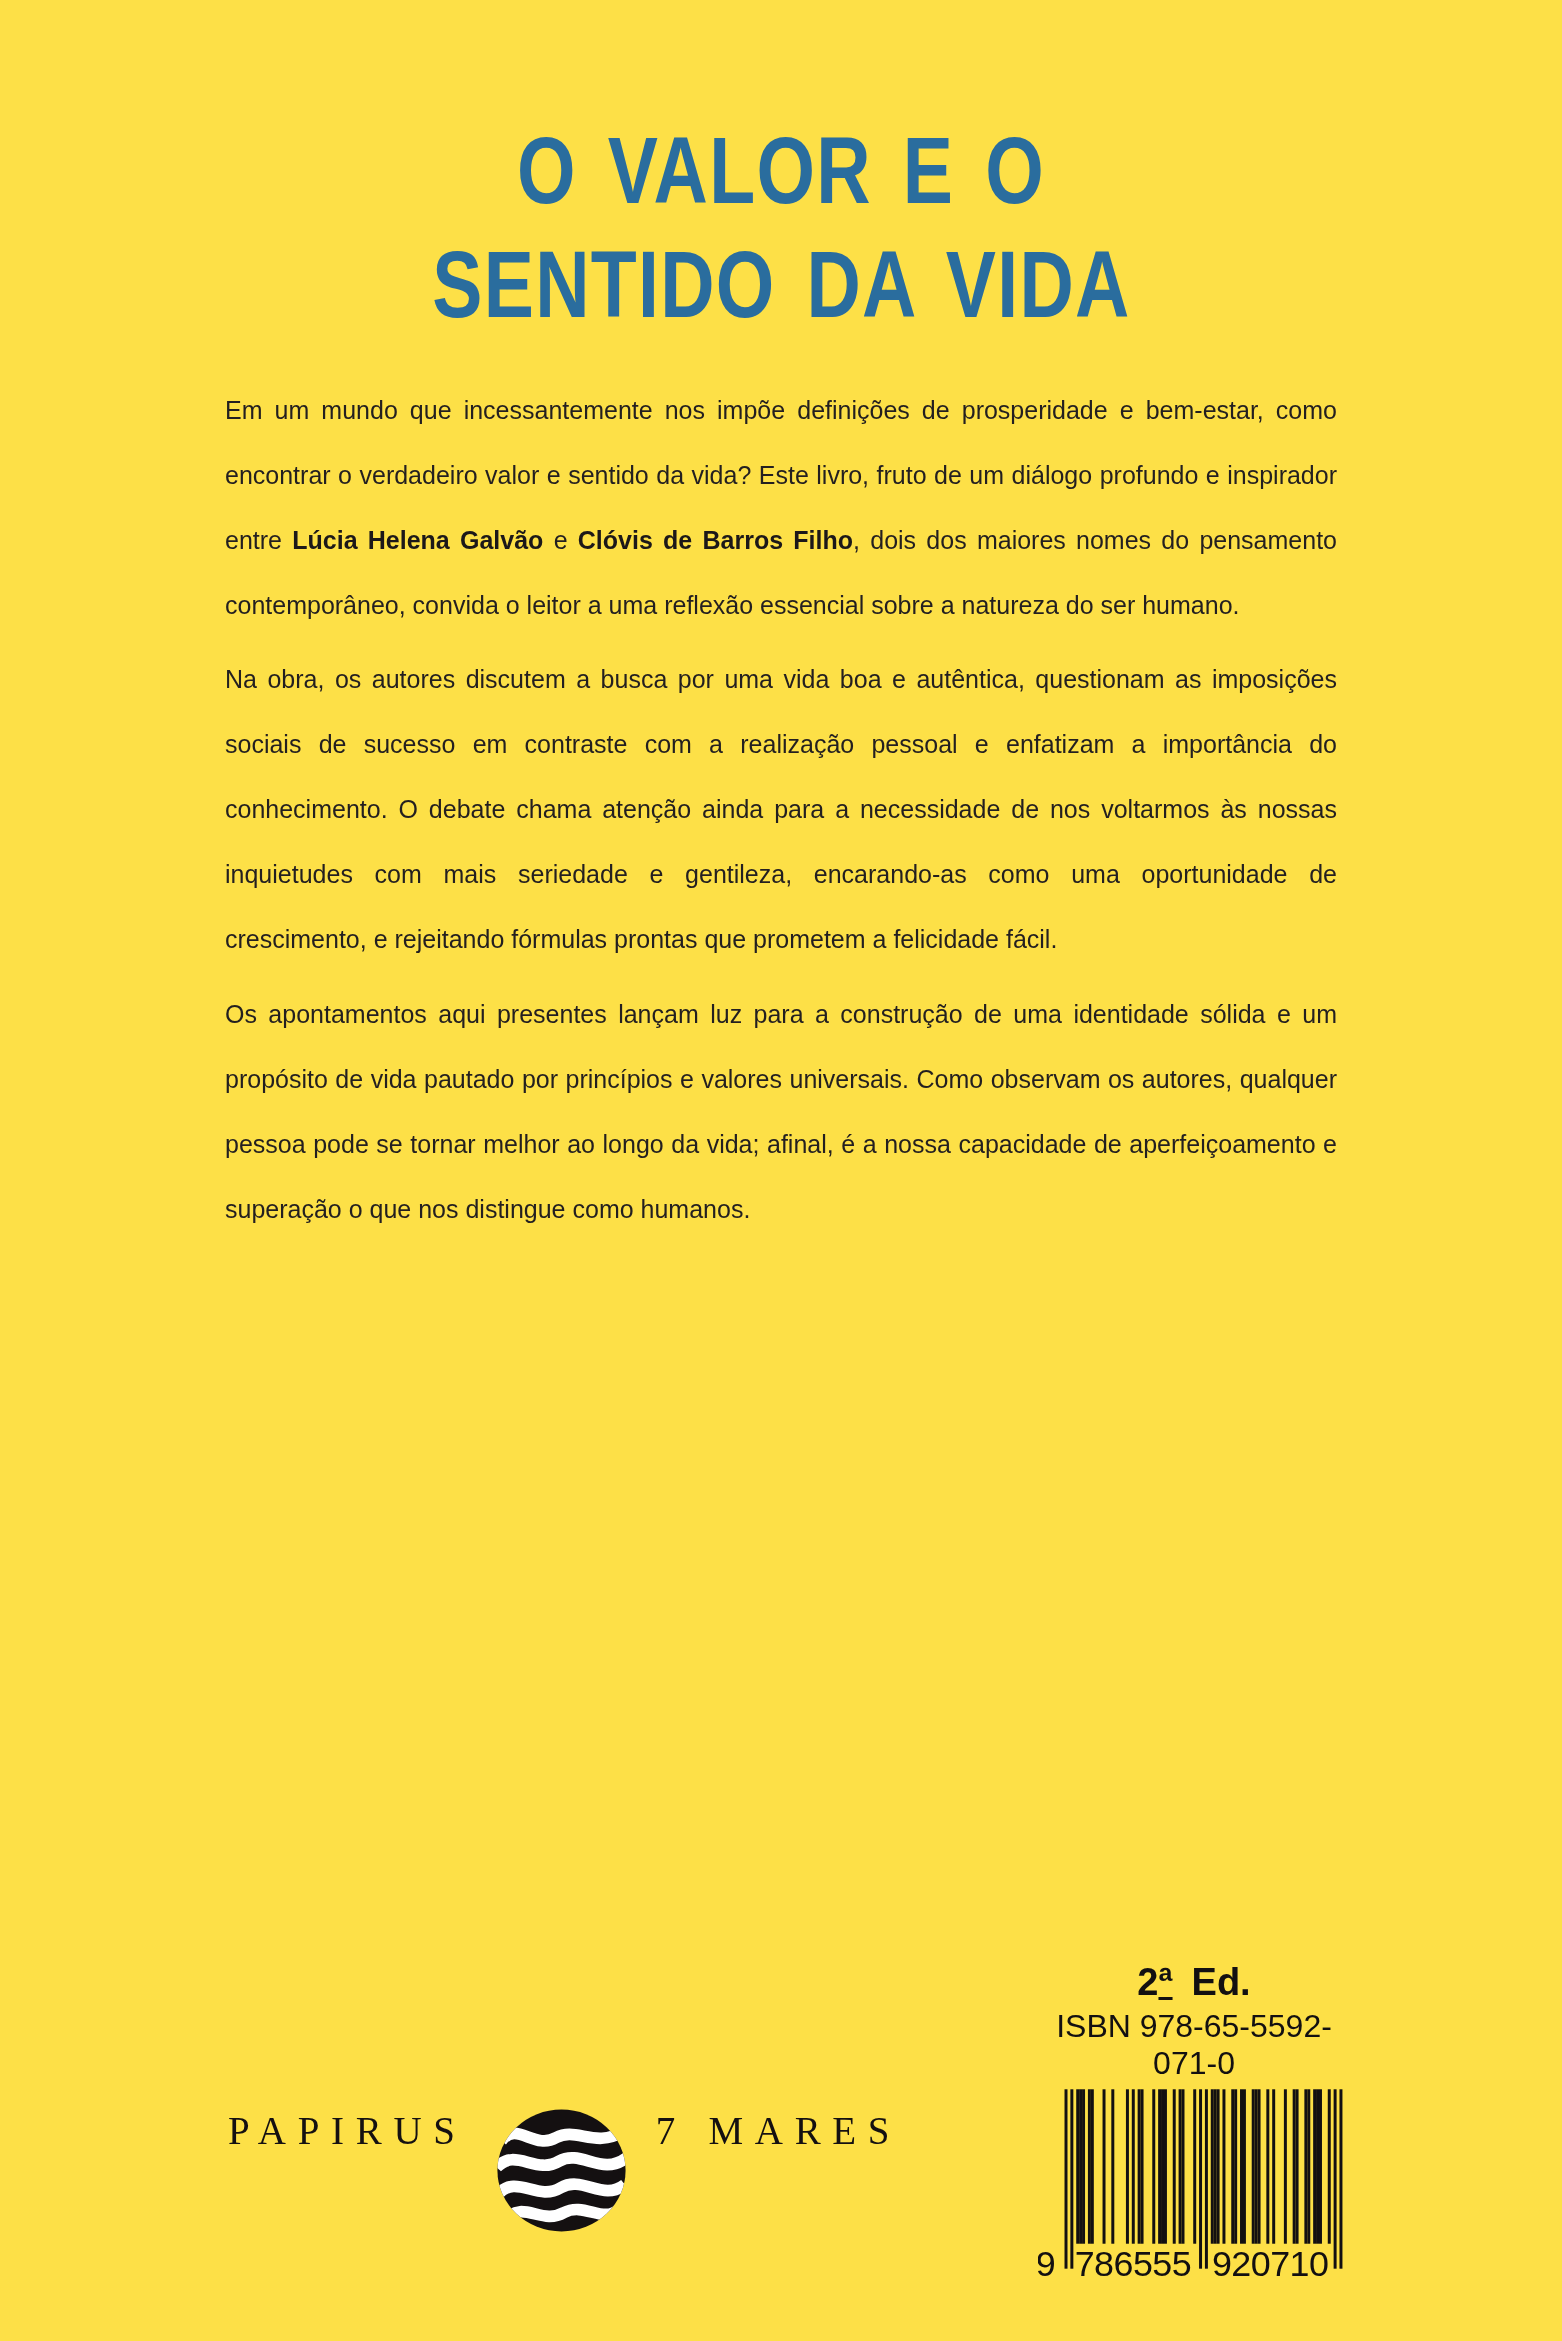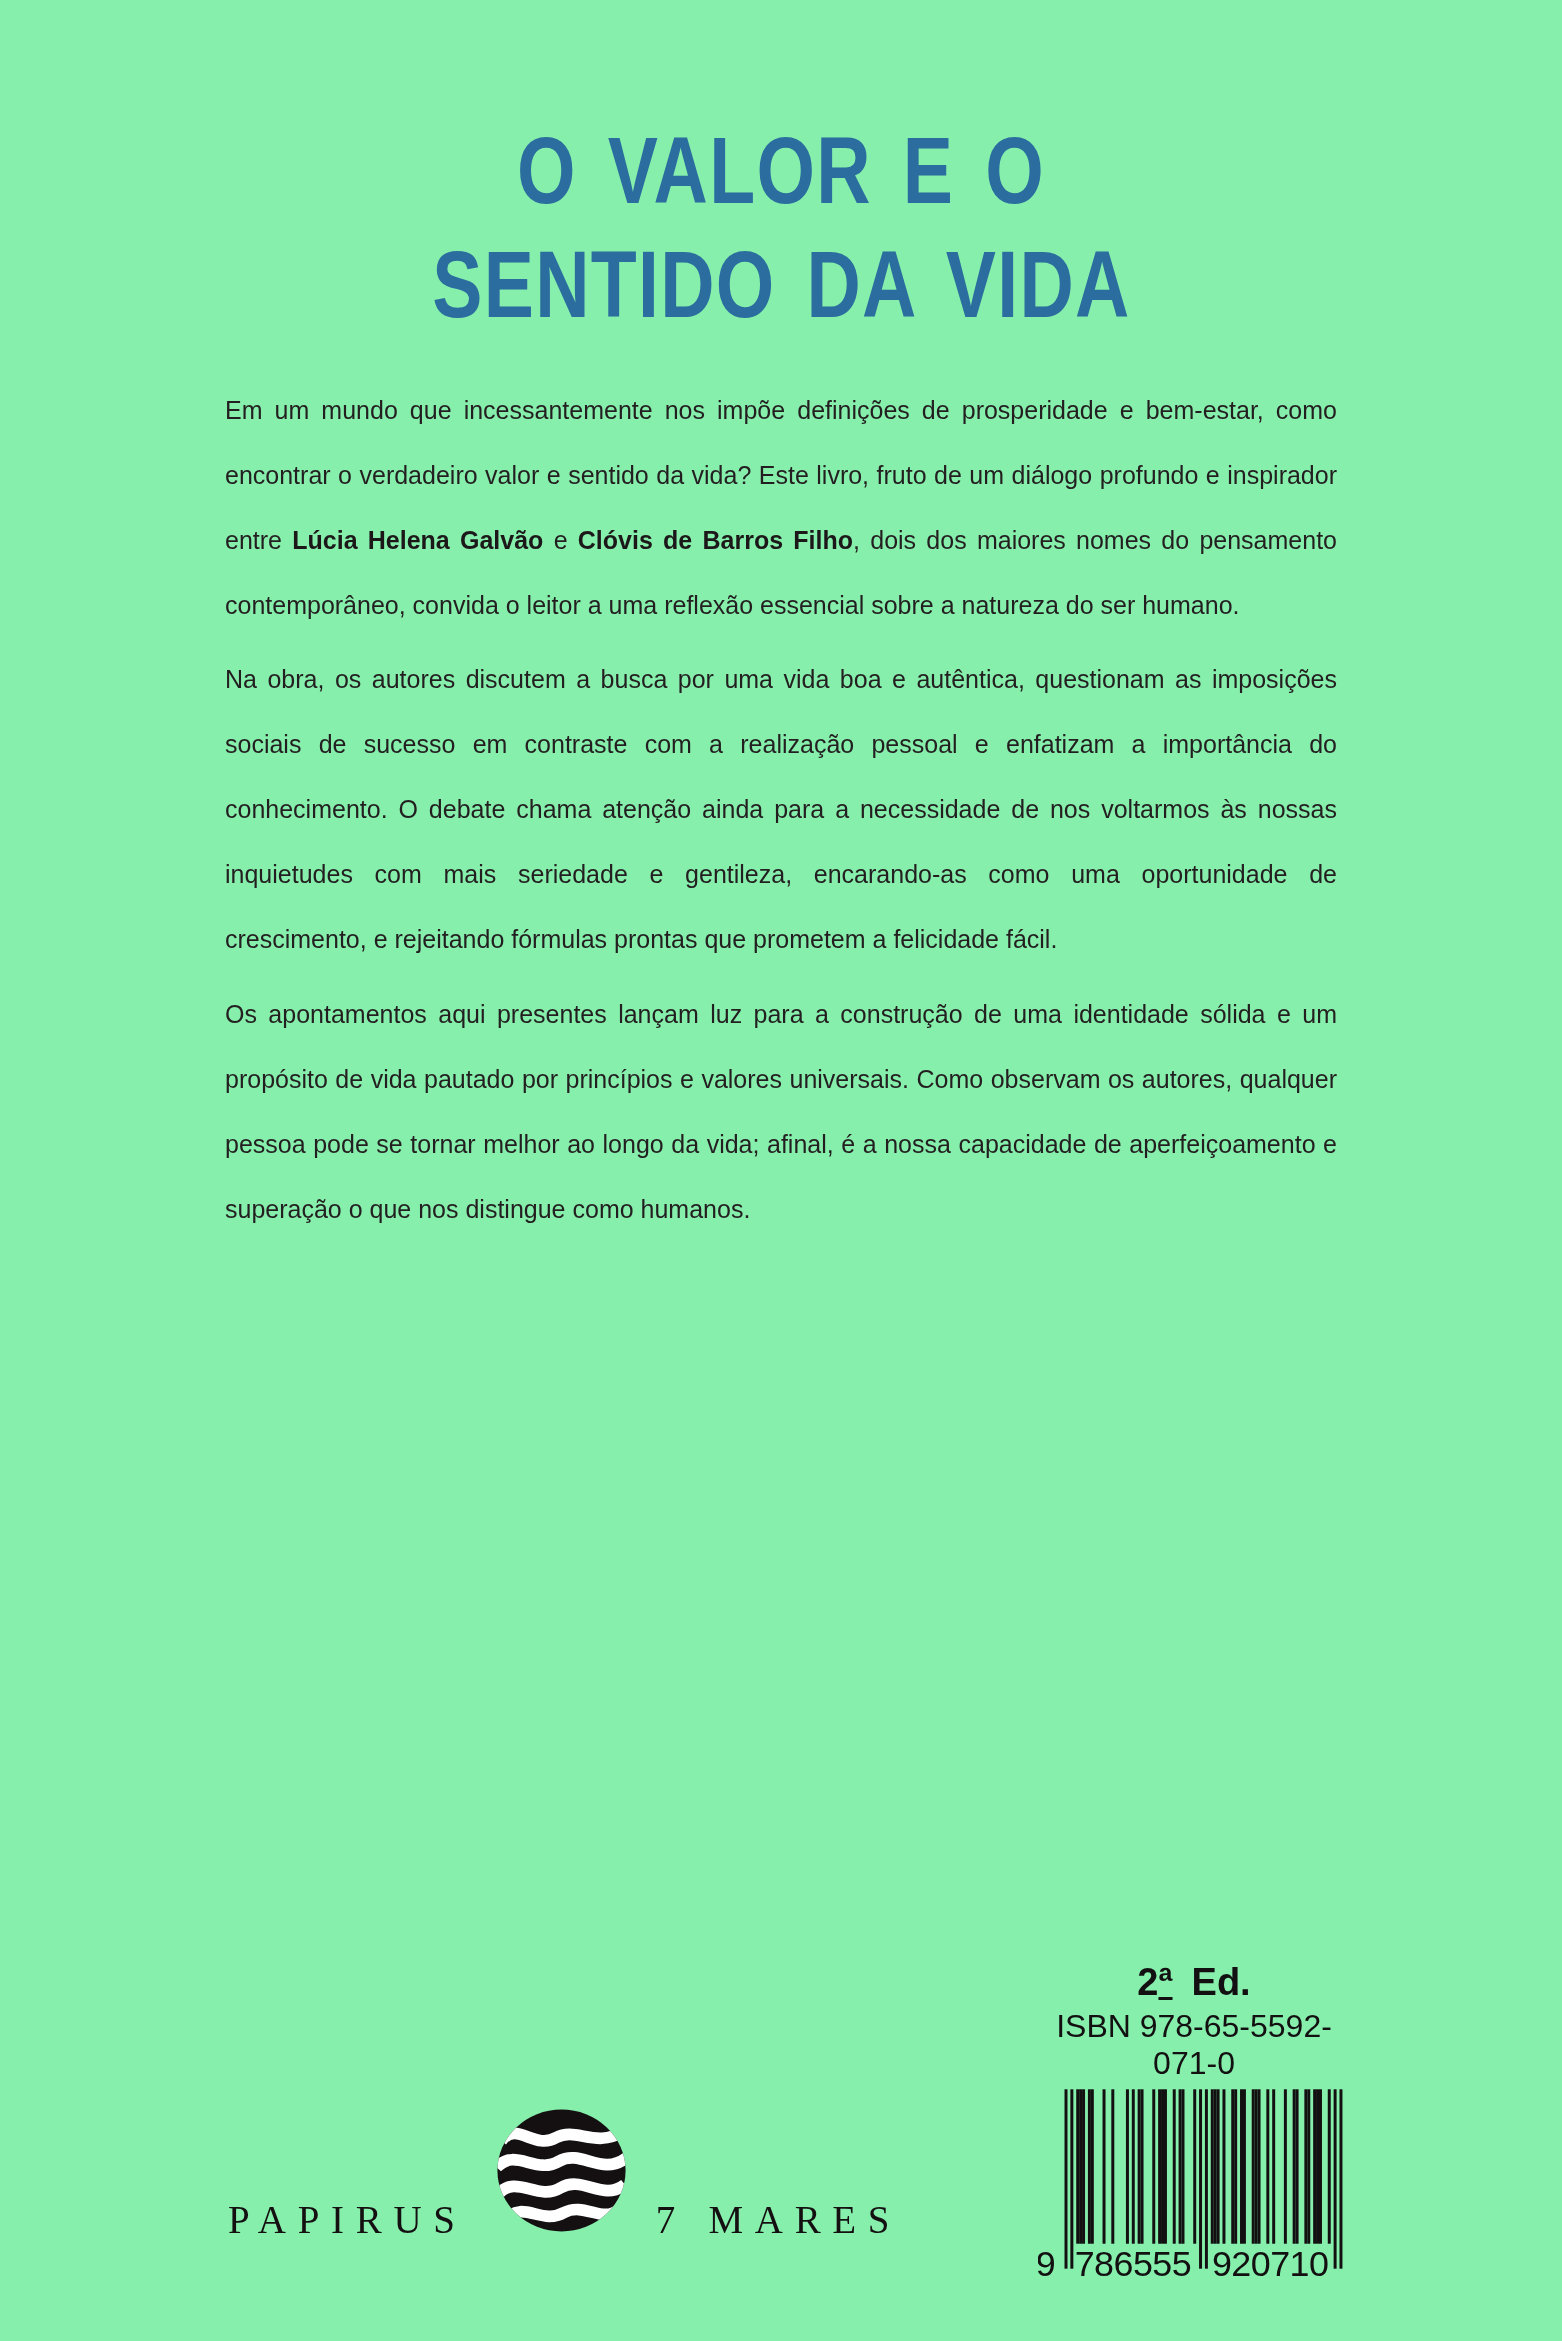--- a/index.html
+++ b/index.html
@@ -1,16 +1,16 @@
 <!DOCTYPE html>
 <html style="font-size:12.5px"><head>
 <meta charset="utf-8">
 <style>
   html,body{margin:0;padding:0;background:#ffffff;}
-  .page{position:relative;width:1562px;height:2342px;background:#86efac;overflow:hidden;
+  .page{position:relative;width:1562px;height:2342px;background:#fde047;overflow:hidden;
         font-family:"Liberation Sans",sans-serif;color:#231f20;}
 
   
   .title{position:absolute;top:114px;left:0;width:100%;text-align:center;font-weight:bold;}
   .title .tline{display:block;height:114px;line-height:114px;white-space:nowrap;}
   .title .tline > span{display:inline-block;font-size:94px;letter-spacing:1.6px;word-spacing:11px;
         transform:scaleX(0.8);transform-origin:50% 50%;}
 
   
   .synopsis{position:absolute;left:225px;top:378px;width:1112px;
@@ -18,21 +18,21 @@
   .synopsis p{margin:0 0 9.4px 0;}
   .synopsis b{font-weight:bold;color:#1c1819;}
 
   
   .summary{position:absolute;left:225px;top:1554px;width:1112px;}
   .summary .heading{font-size:44px;line-height:47px;font-weight:bold;margin:0;}
   .summary ul{list-style:none;margin:19.5px 0 0 0;padding:0;font-size:37px;line-height:59px;}
   .summary li::before{content:"\2022\00a0";}
 
   
-  .logo{position:absolute;left:228px;top:2108px;height:134px;display:flex;align-items:flex-end;gap:28px;
+  .logo{position:absolute;left:228px;top:2108px;height:134px;display:flex;align-items:flex-start;gap:28px;
         font-family:"Liberation Serif",serif;font-size:39px;letter-spacing:11.7px;color:#141011;}
   .logo .word{white-space:nowrap;}
 
   
   .barcode-block{position:absolute;left:1038px;top:1961px;width:312px;text-align:center;color:#131011;}
   .edition{font-size:38px;font-weight:bold;line-height:42px;}
   .edition .ord{text-decoration:underline;}
   .edition .ed-label{margin-left:19px;}
   .isbn{font-size:32px;line-height:37px;margin-top:4.7px;}
   .barcode-svg-wrap{margin-top:7.8px;}

